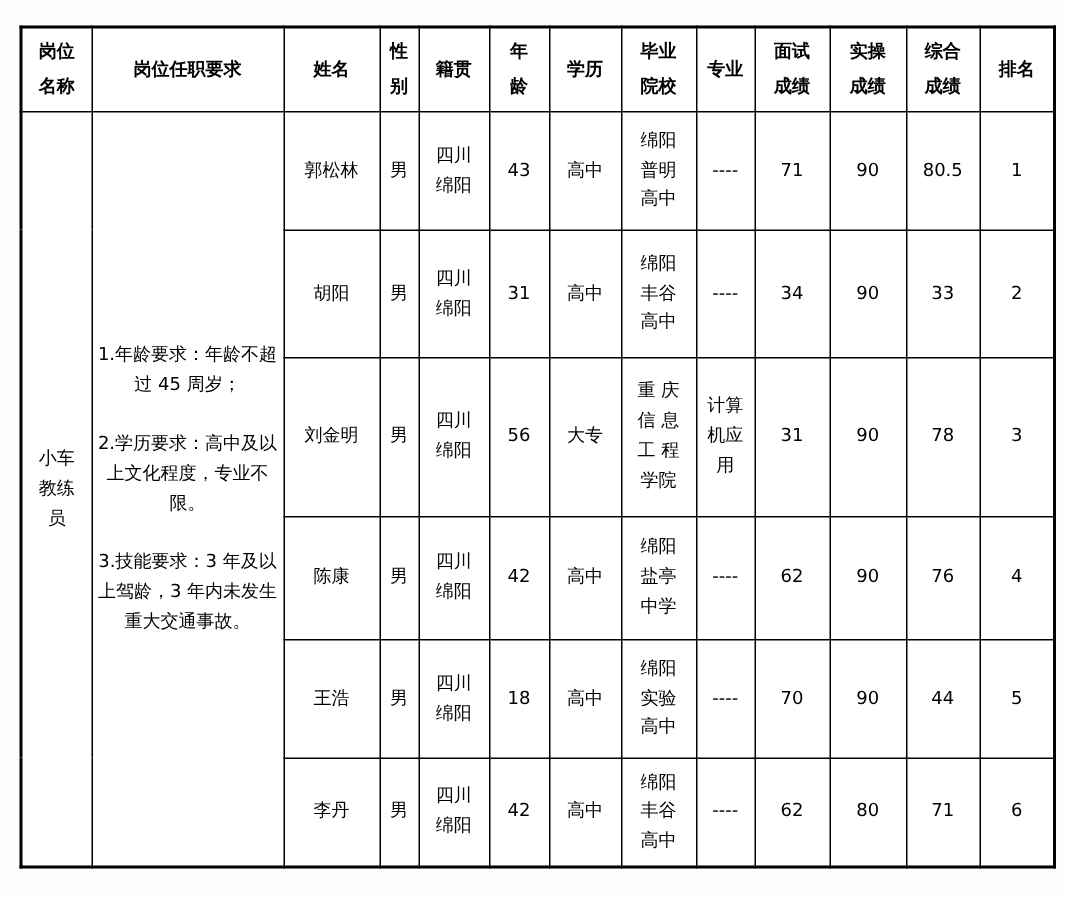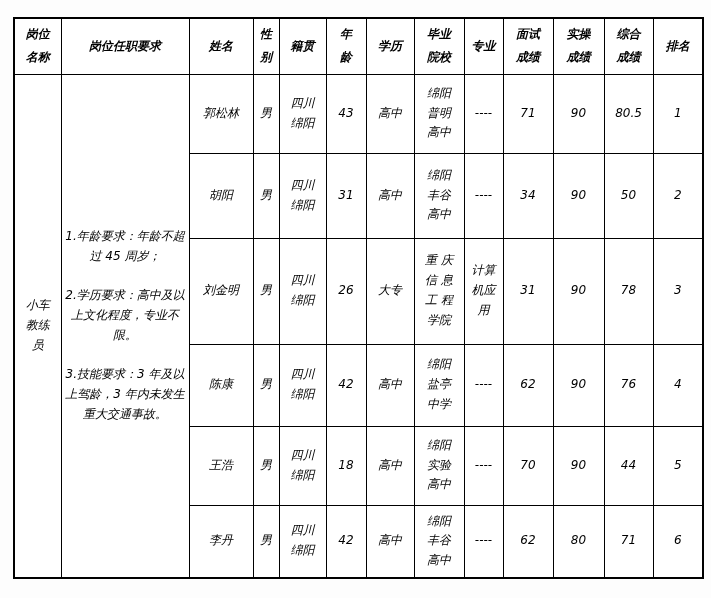--- a/index.html
+++ b/index.html
@@ -17,21 +17,20 @@
   }
   table.results {
     position: absolute;
     left: 13px;
     top: 17px;
     width: 689px;
     border-collapse: collapse;
     table-layout: fixed;
     background: #ffffff;
     border: 2px solid #000000;
-    font-style: italic;
   }
   table.results th,
   table.results td {
     border: 1px solid #000000;
     padding: 1px 2px;
     color: #000000;
     font-size: 12px;
     text-align: center;
     vertical-align: middle;
     overflow: hidden;
@@ -128,29 +127,29 @@
           <td>四川
 绵阳</td>
           <td>31</td>
           <td>高中</td>
           <td>绵阳
 丰谷
 高中</td>
           <td>----</td>
           <td>34</td>
           <td>90</td>
-          <td>50</td>
+          <td>33</td>
           <td>2</td>
         </tr>
         <tr style="height: 106px;">
           <td>刘金明</td>
           <td>男</td>
           <td>四川
 绵阳</td>
-          <td>26</td>
+          <td>56</td>
           <td>大专</td>
           <td>重 庆
 信 息
 工 程
 学院</td>
           <td>计算
 机应
 用</td>
           <td>31</td>
           <td>90</td>

